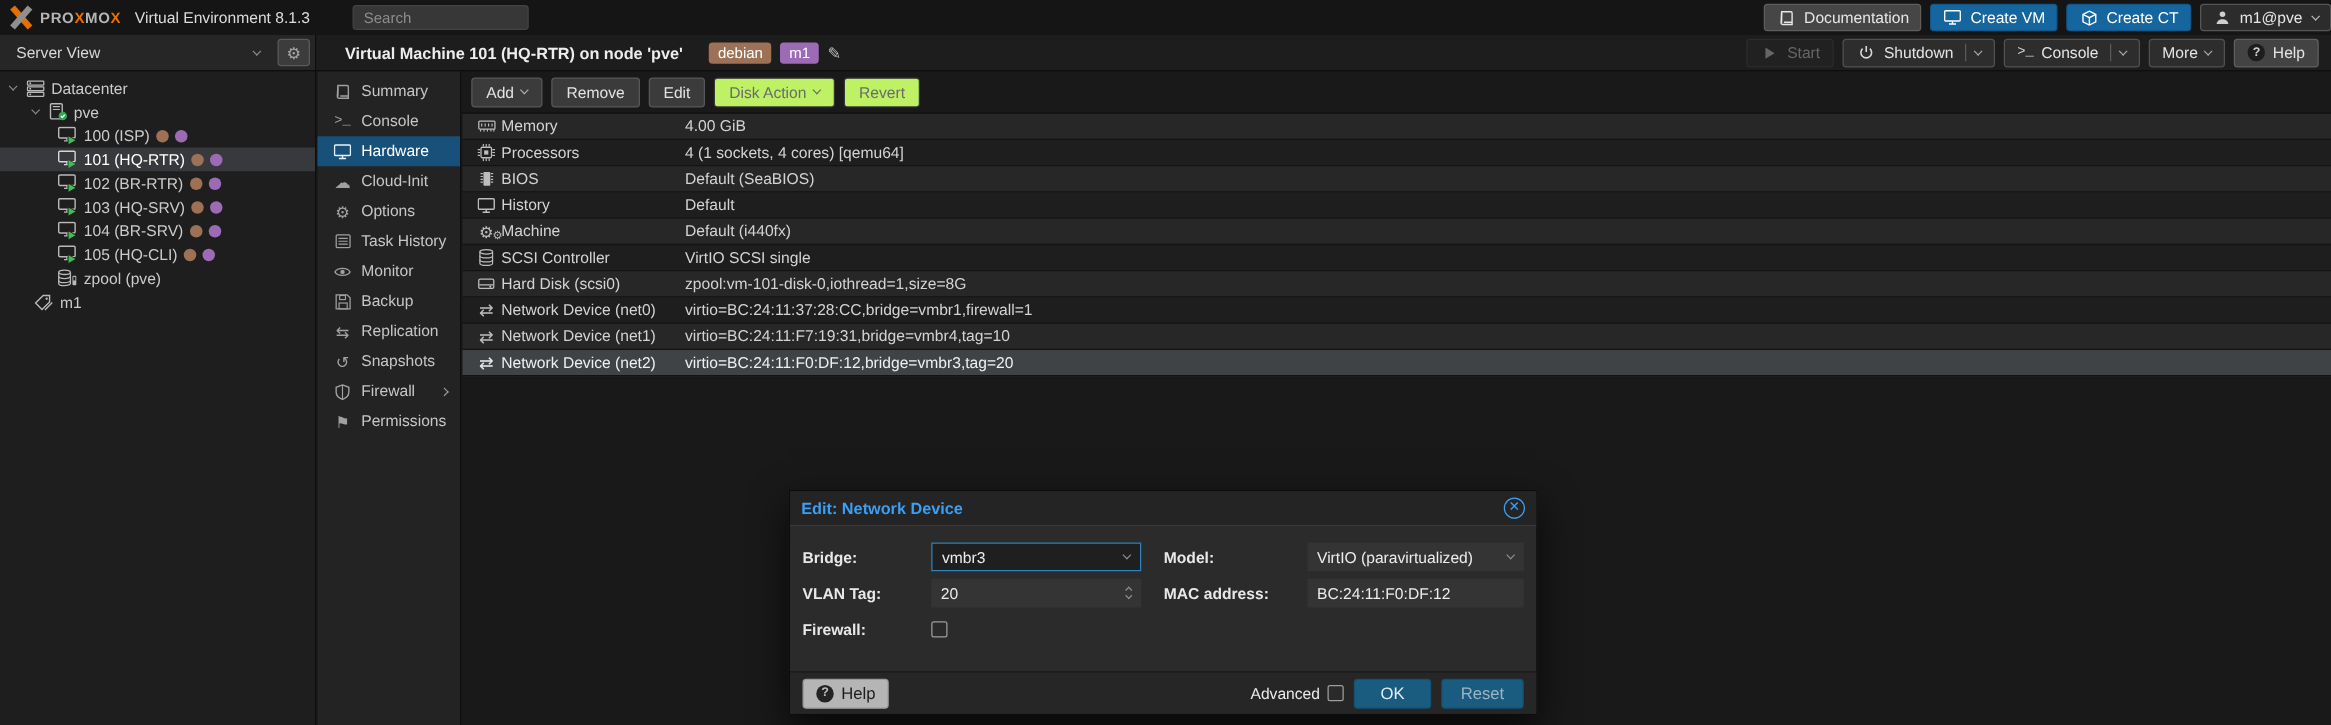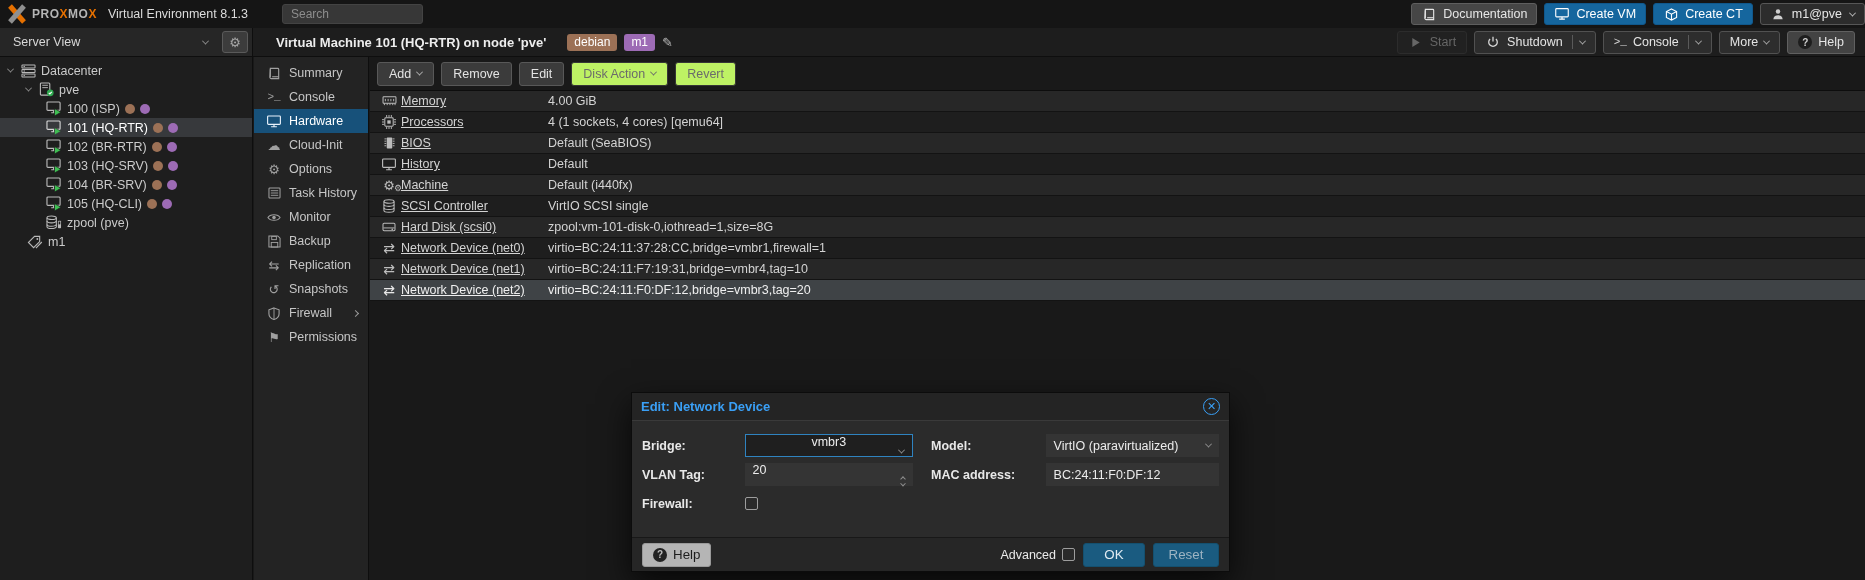--- a/index.html
+++ b/index.html
@@ -74,34 +74,34 @@
   .cbtn .chev { color:#b0b0b0; }
   .cbtn.disabled { background:#bef264; border-color:#363636; color:#6b6b6b; cursor:default;text-align:right; }
   .cbtn.disabled .chev { color:#6b6b6b; }
   .htable { border-top:1px solid #0d0d0d; }
   .hrow { height:21px; display:flex; align-items:center; border-bottom:1px solid #131313; cursor:pointer; }
   .hrow.even { background:#272727; }
   .hrow.odd  { background:#1e1e1e; }
   .hrow.sel  { background:#3f4346; }
   .hrow.sel .hlabel, .hrow.sel .hvalue { color:#efefef; }
   .hicon { width:24px; margin-left:7px; display:flex; justify-content:center; color:#bdbdbd; }
-  .hlabel { width:147px; color:#d3d3d3;text-decoration:underline; }
+  .hlabel { width:147px; color:#d3d3d3; }
   .hvalue { color:#d3d3d3; }
 
   
   .dialog { position:absolute; left:631px; top:392px; width:599px; height:180px; background:#2b2b2b; border:1px solid #0c0c0c; box-shadow:0 12px 30px rgba(0,0,0,.7); z-index:10; }
   .dtitle { height:28px; display:flex; align-items:center; padding:0 9px; background:#242424; border-bottom:1px solid #3a3a3a; }
   .dtitle .t { color:#3a9ff5; font-weight:bold; font-size:13px; }
   .dclose { margin-left:auto; width:17px; height:17px; border:1px solid #3a9ff5; border-radius:50%; color:#3a9ff5; font-size:11px; line-height:1; display:flex; align-items:center; justify-content:center; cursor:pointer; }
   .dbody { padding:13px 10px 0 10px; }
   .drow { display:flex; align-items:center; margin-bottom:6px; height:23px; }
   .dlab { width:103px; font-weight:bold; color:#e8e8e8; }
   .dlab2 { width:115px; margin-left:18px; font-weight:bold; color:#e8e8e8; }
   .fld { height:23px; background:#343434; color:#ececec; display:flex; align-items:center; padding:0 8px; font-size:12.5px; }
-  .fld.w1 { width:169px;flex-direction:column; } .fld.w2 { width:174px; }
+  .fld.w1 { width:169px; } .fld.w2 { width:174px; }
   .fld.focus { background:#1f1f1f; border:1px solid #2f83c0; }
   .fld .chev { margin-left:auto; color:#8f8f8f; }
   .fld input { background:transparent; border:none; outline:none; color:#ececec; font-family:inherit; font-size:12.5px; width:100%; }
   .spin { margin-left:auto; display:flex; flex-direction:column; gap:2px; color:#8f8f8f; }
   .spin .chev { width:4px; height:4px; }
   .cbx { appearance:none; width:13px; height:13px; border:1px solid #9d9d9d; background:#2a2a2a; border-radius:2px; cursor:pointer; }
   .dfooter { position:absolute; left:0; right:0; bottom:0; height:34px; background:#262626; border-top:1px solid #181818; display:flex; align-items:center; padding:0 10px; gap:8px; }
   .helpbtn { background:#b5b5b5; border:1px solid #9a9a9a; color:#1d1d1d; height:24px; padding:0 10px; border-radius:3px; display:inline-flex; align-items:center; gap:6px; cursor:pointer; }
   .helpq { width:14px; height:14px; border-radius:50%; background:#232323; color:#bdbdbd; font-size:10px; font-weight:bold; display:flex; align-items:center; justify-content:center; }
   .advanced { margin-left:auto; display:flex; align-items:center; gap:6px; color:#eaeaea; }

